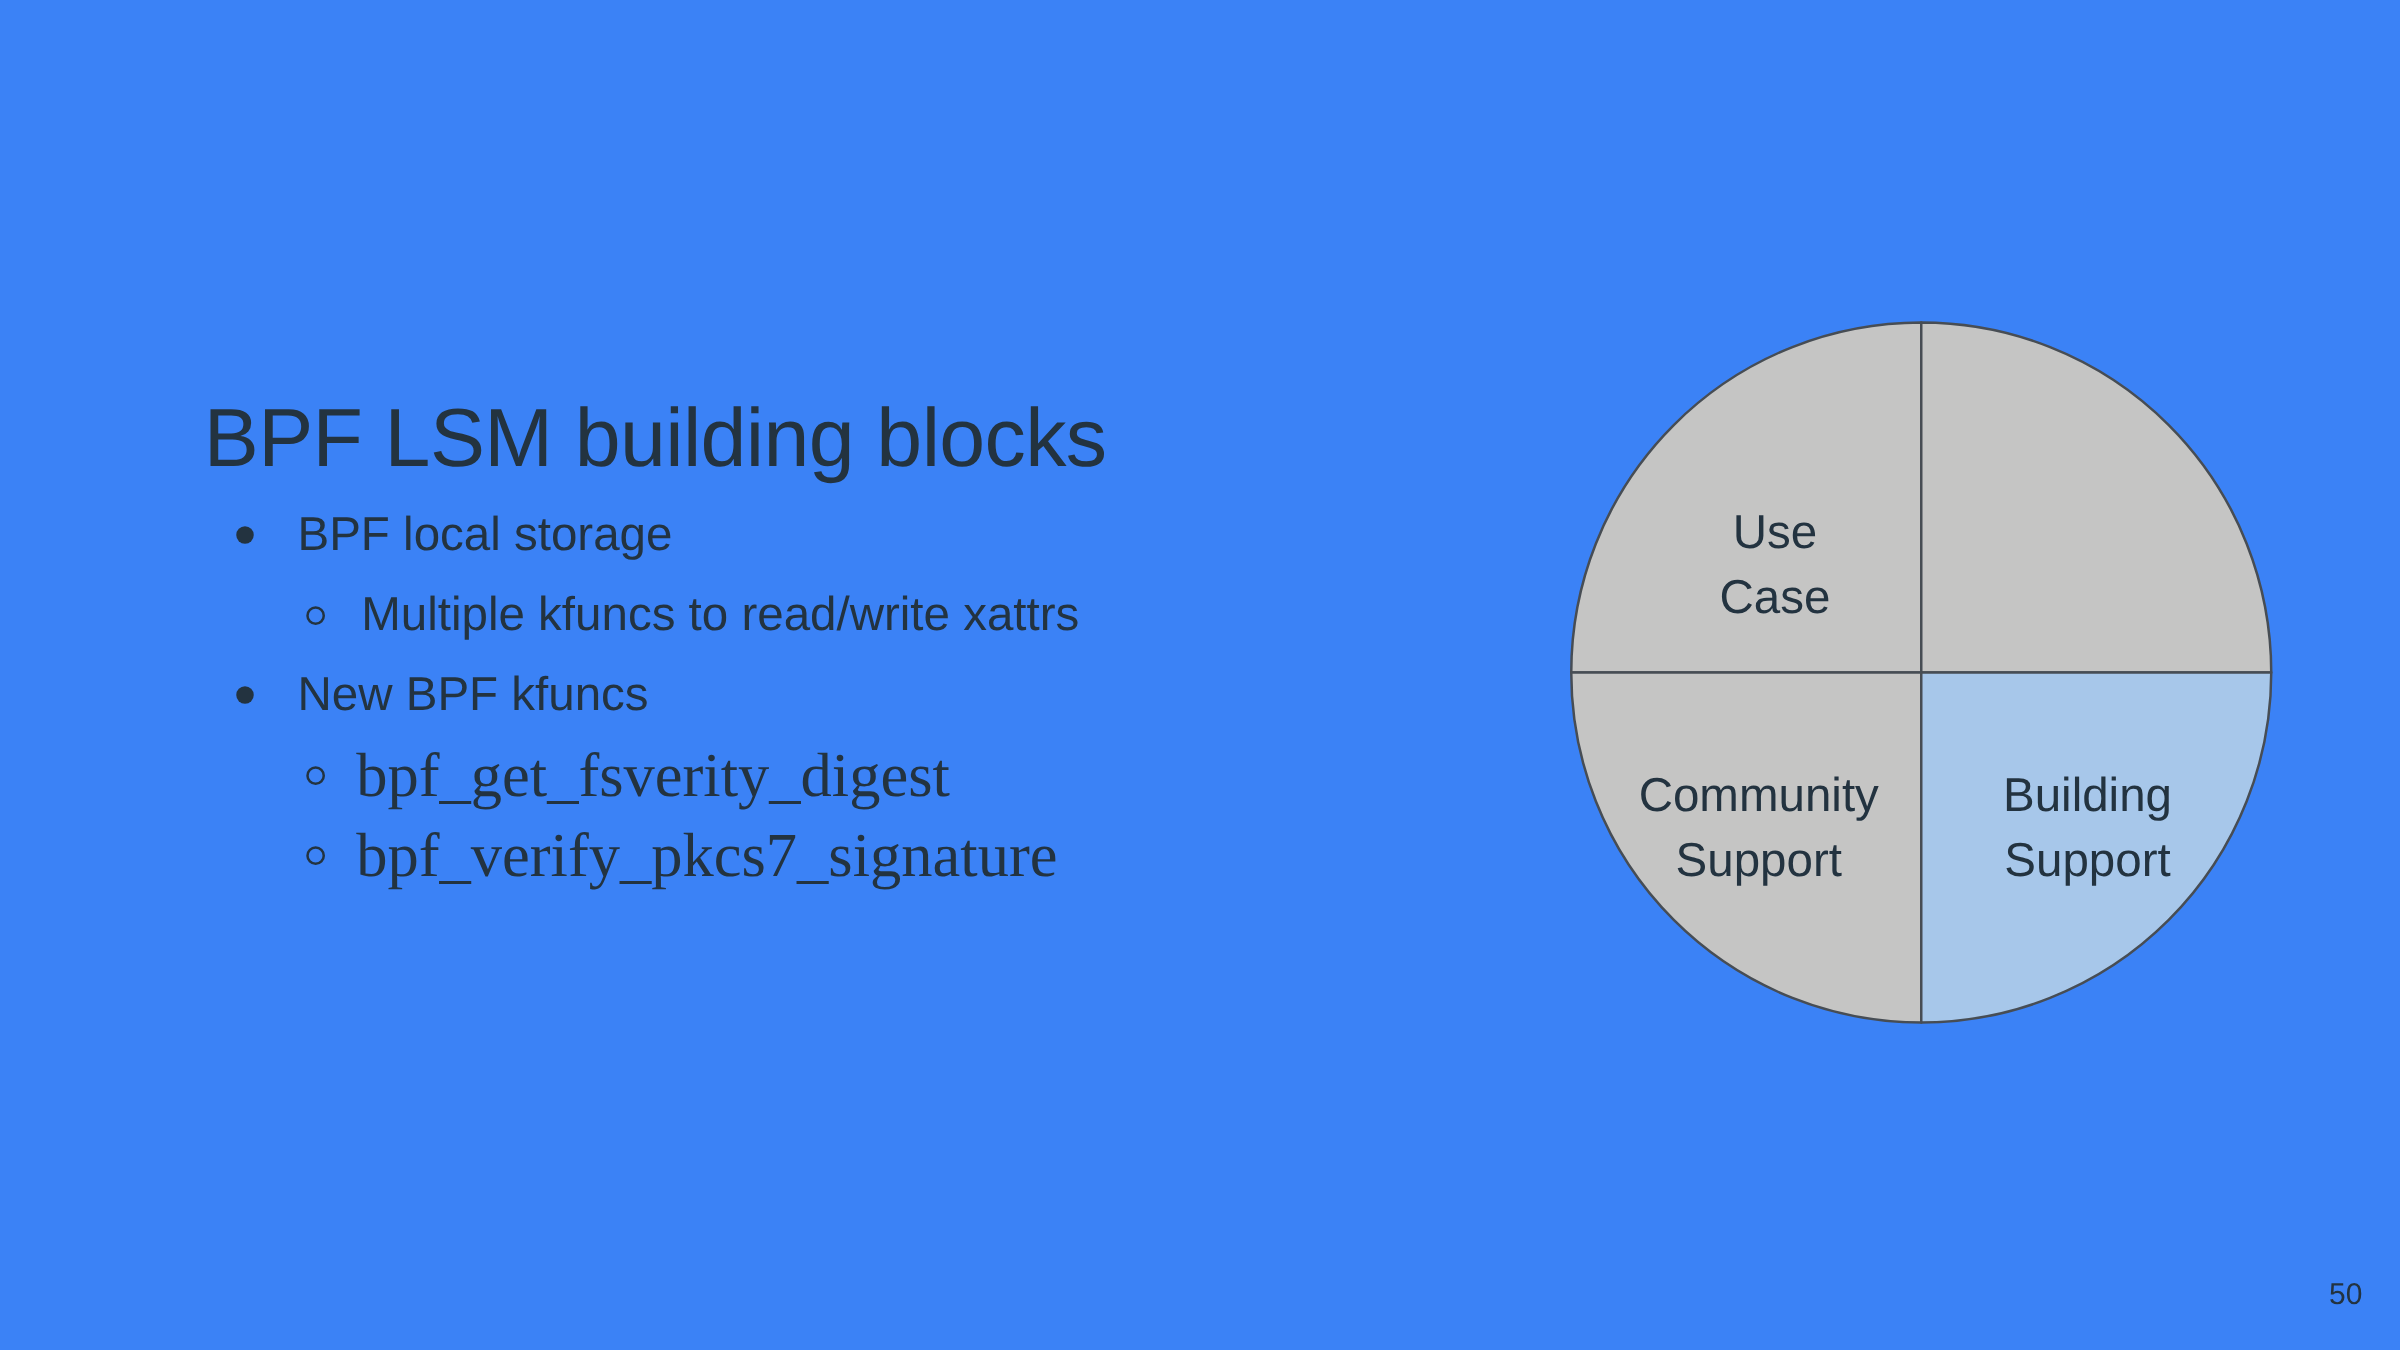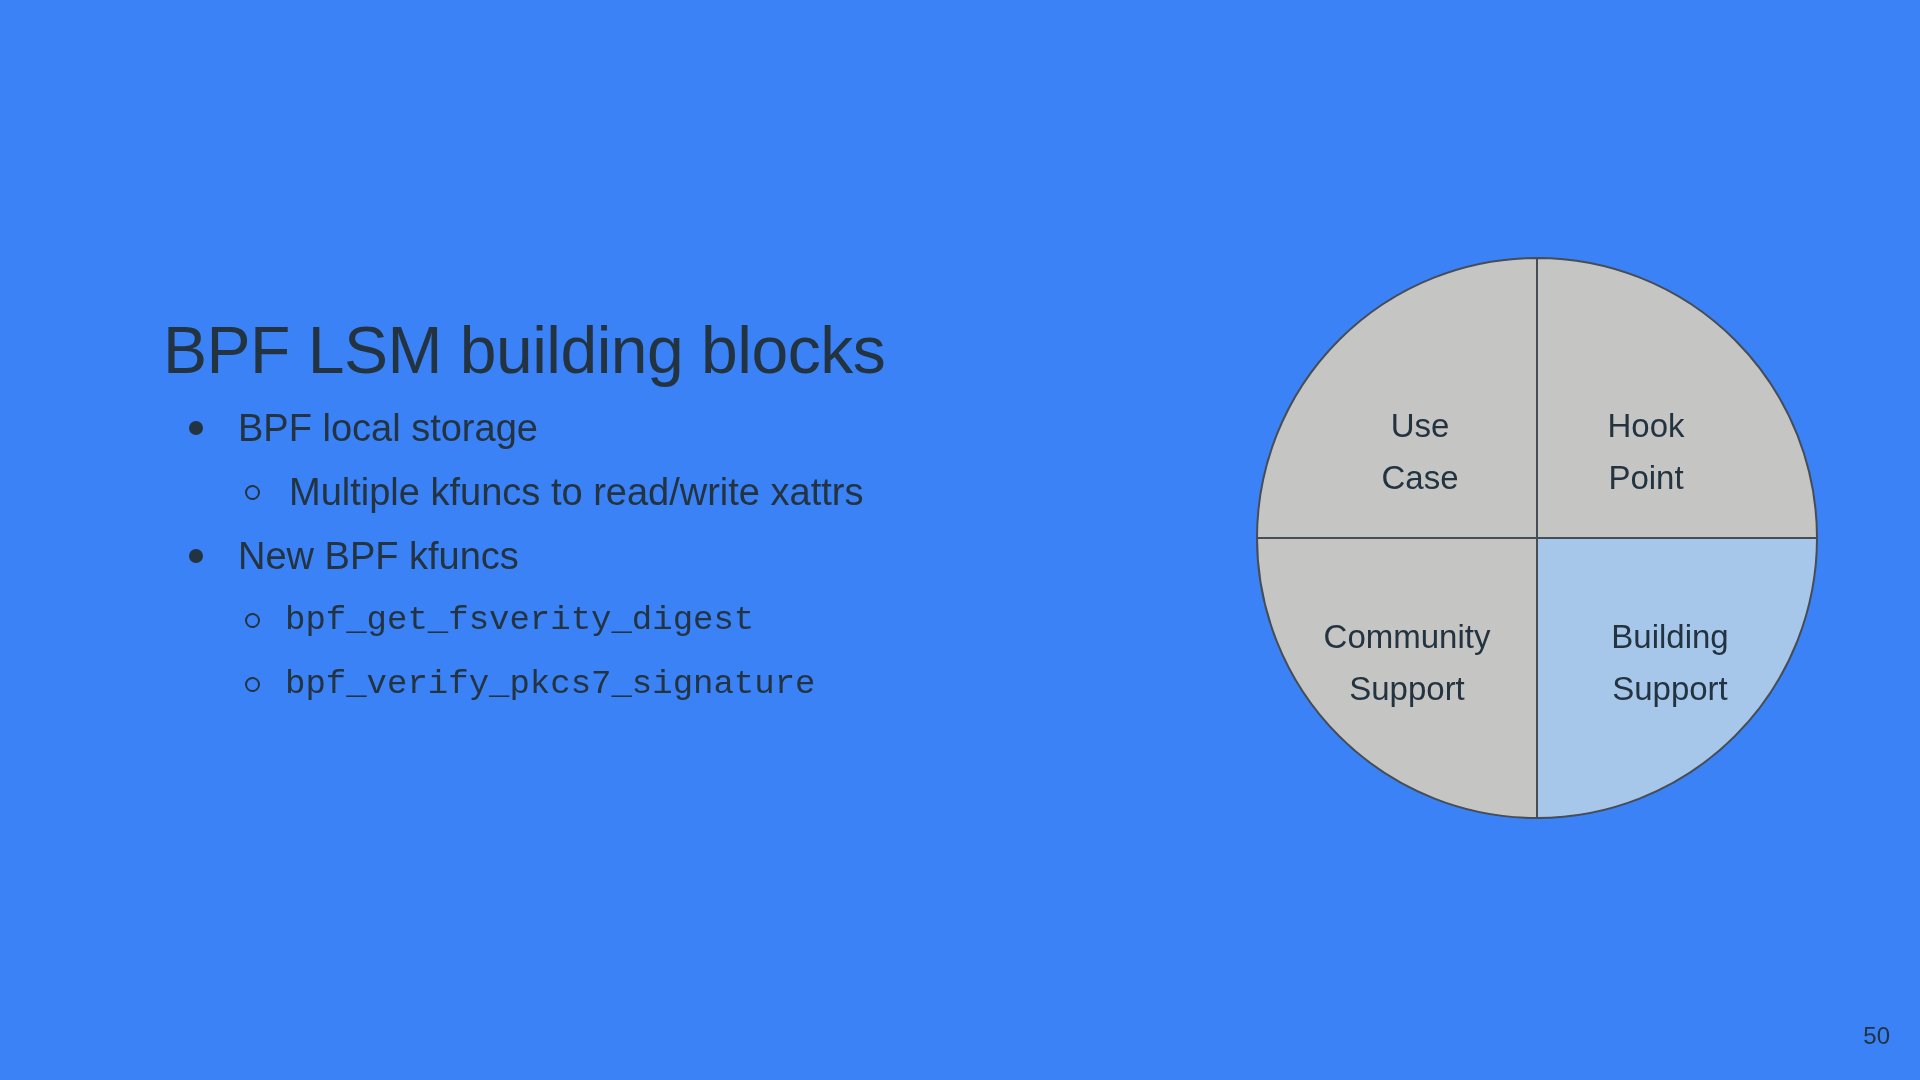--- a/index.html
+++ b/index.html
@@ -59,42 +59,42 @@
     background: transparent;
   }
   .bullet-row.level1 .bullet-text { margin-left: 211px; }
   .bullet-row.level2 .bullet-text { margin-left: 262px; }
   .bullet-text {
     font-size: 38px;
     color: #233340;
     white-space: nowrap;
   }
   .bullet-text.mono {
-    font-family: Liberation Mono, monospace;
-    font-size: 34px;
+    font-family: Liberation Serif, serif;
+    font-size: 50px;
     margin-left: 258px !important;
   }
   .quadrant-diagram {
     position: absolute;
     left: 1255px;
     top: 256px;
     width: 564px;
     height: 564px;
   }
   .quadrant-diagram svg {
     position: absolute;
     left: 0;
     top: 0;
     width: 100%;
     height: 100%;
   }
   .quadrant-label {
     position: absolute;
     transform: translate(-50%, -50%);
-    font-size: 33px;
+    font-size: 38px;
     line-height: 52px;
     text-align: center;
     white-space: pre-line;
     color: #233340;
   }
   .quadrant-label.q-top-left     { left: 165px; top: 196px; }
   .quadrant-label.q-top-right    { left: 391px; top: 196px; }
   .quadrant-label.q-bottom-left  { left: 152px; top: 407px; }
   .quadrant-label.q-bottom-right { left: 415px; top: 407px; }
   .page-number {
@@ -145,22 +145,20 @@
     <svg viewBox="0 0 564 564">
       <g stroke-width="2" stroke-linejoin="round">
         <path d="M282,282 L2,282 A280,280 0 0 1 282,2 Z" stroke="#474d54" fill="#c5c5c4"></path>
         <path d="M282,282 L282,2 A280,280 0 0 1 562,282 Z" stroke="#474d54" fill="#c5c5c4"></path>
         <path d="M282,282 L282,562 A280,280 0 0 1 2,282 Z" stroke="#474d54" fill="#c5c5c4"></path>
         <path d="M282,282 L562,282 A280,280 0 0 1 282,562 Z" stroke="#474d54" fill="#a7c7ea"></path>
       </g>
     </svg>
     <div class="quadrant-label q-top-left">Use
 Case</div>
-    <div class="quadrant-label q-top-right">Hook
-Point</div>
     <div class="quadrant-label q-bottom-left">Community
 Support</div>
     <div class="quadrant-label q-bottom-right">Building
 Support</div>
   </div>
 
   <div class="page-number">50</div>
 
 </div>
 

